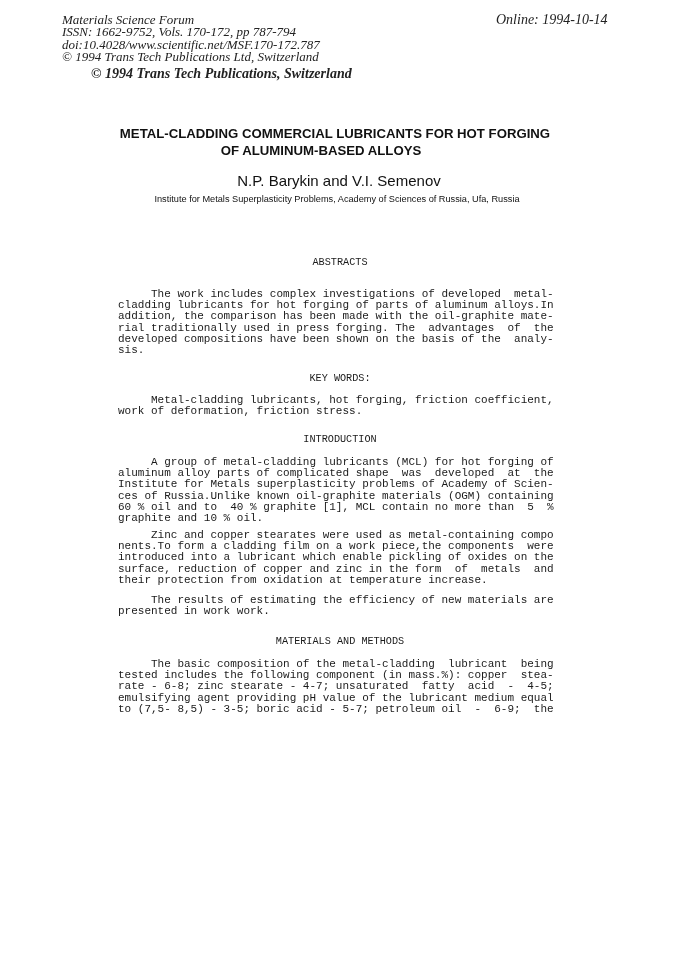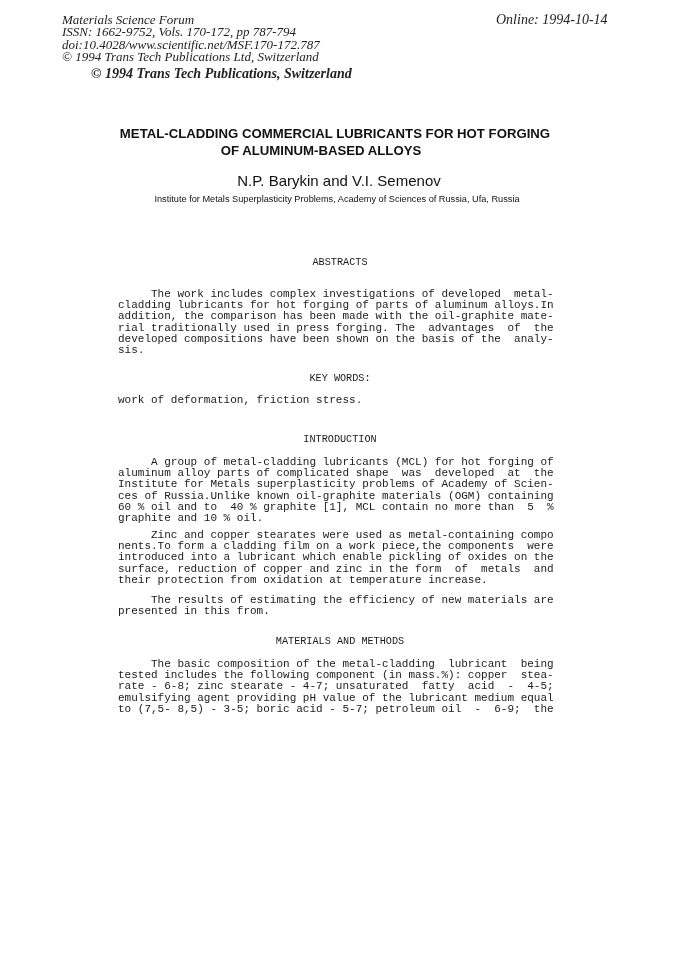--- a/index.html
+++ b/index.html
@@ -114,21 +114,21 @@
   <span class="line line1">METAL-CLADDING COMMERCIAL LUBRICANTS FOR HOT FORGING</span>
   <span class="line line2">OF ALUMINUM-BASED ALLOYS</span>
 </div>
 <div class="abs authors">N.P. Barykin and V.I. Semenov</div>
 <div class="abs affil">Institute for Metals Superplasticity Problems, Academy of Sciences of Russia, Ufa, Russia</div>
 
 <div class="abs heading" style="top:257px;">ABSTRACTS</div>
 <div class="abs mono para" style="top:289px;"><div>     The work includes complex investigations of developed  metal-</div><div>cladding lubricants for hot forging of parts of aluminum alloys.In</div><div>addition, the comparison has been made with the oil-graphite mate-</div><div>rial traditionally used in press forging. The  advantages  of  the</div><div>developed compositions have been shown on the basis of the  analy-</div><div>sis.</div></div>
 
 <div class="abs heading" style="top:373px;">KEY WORDS:</div>
-<div class="abs mono para" style="top:395px;"><div>work of deformation, friction stress.</div></div>
+<div class="abs mono para" style="top:395px;"><div>     Metal-cladding lubricants, hot forging, friction coefficient,</div><div>work of deformation, friction stress.</div></div>
 
 <div class="abs heading" style="top:434px;">INTRODUCTION</div>
 <div class="abs mono para" style="top:457px;"><div>     A group of metal-cladding lubricants (MCL) for hot forging of</div><div>aluminum alloy parts of complicated shape  was  developed  at  the</div><div>Institute for Metals superplasticity problems of Academy of Scien-</div><div>ces of Russia.Unlike known oil-graphite materials (OGM) containing</div><div>60 % oil and to  40 % graphite [1], MCL contain no more than  5  %</div><div>graphite and 10 % oil.</div></div>
 <div class="abs mono para" style="top:530px;"><div>     Zinc and copper stearates were used as metal-containing compo</div><div>nents.To form a cladding film on a work piece,the components  were</div><div>introduced into a lubricant which enable pickling of oxides on the</div><div>surface, reduction of copper and zinc in the form  of  metals  and</div><div>their protection from oxidation at temperature increase.</div></div>
-<div class="abs mono para" style="top:595px;"><div>     The results of estimating the efficiency of new materials are</div><div>presented in this from.</div></div>
+<div class="abs mono para" style="top:595px;"><div>     The results of estimating the efficiency of new materials are</div><div>presented in work work.</div></div>
 
 <div class="abs heading" style="top:636px;">MATERIALS AND METHODS</div>
 <div class="abs mono para" style="top:659px;"><div>     The basic composition of the metal-cladding  lubricant  being</div><div>tested includes the following component (in mass.%): copper  stea-</div><div>rate - 6-8; zinc stearate - 4-7; unsaturated  fatty  acid  -  4-5;</div><div>emulsifying agent providing pH value of the lubricant medium equal</div><div>to (7,5- 8,5) - 3-5; boric acid - 5-7; petroleum oil  -  6-9;  the</div></div>
 
 </body></html>

